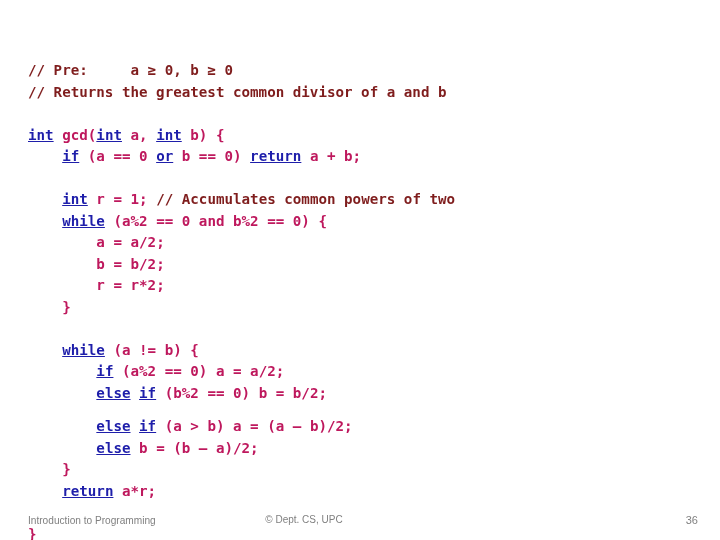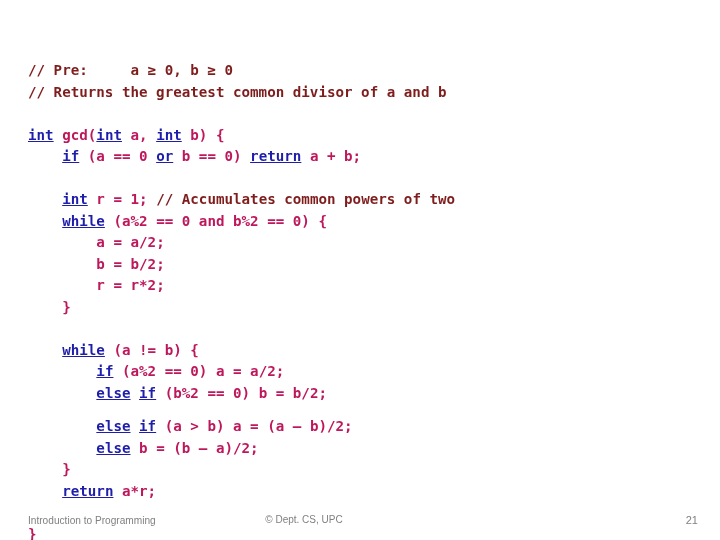--- a/index.html
+++ b/index.html
@@ -129,16 +129,16 @@
 <body>
 
 <div class="slide">
 
 
   <div class="code" id="code-block"><div class="ln"><span class="cmt">// Pre:     a ≥ 0, b ≥ 0</span></div><div class="ln"><span class="cmt">// Returns the greatest common divisor of a and b</span></div><div class="ln blank">&nbsp;</div><div class="ln"><span class="kw">int</span><span class="id"> gcd(</span><span class="kw">int</span><span class="id"> a, </span><span class="kw">int</span><span class="id"> b) {</span></div><div class="ln">    <span class="kw">if</span><span class="id"> (a == 0 </span><span class="kw">or</span><span class="id"> b == 0) </span><span class="kw">return</span><span class="id"> a + b;</span></div><div class="ln blank">&nbsp;</div><div class="ln">    <span class="kw">int</span><span class="id"> r = 1; </span><span class="cmt">// Accumulates common powers of two</span></div><div class="ln">    <span class="kw">while</span><span class="id"> (a%2 == 0 and b%2 == 0) {</span></div><div class="ln">        <span class="id">a = a/2;</span></div><div class="ln">        <span class="id">b = b/2;</span></div><div class="ln">        <span class="id">r = r*2;</span></div><div class="ln">    <span class="id">}</span></div><div class="ln blank">&nbsp;</div><div class="ln">    <span class="kw">while</span><span class="id"> (a != b) {</span></div><div class="ln">        <span class="kw">if</span><span class="id"> (a%2 == 0) a = a/2;</span></div><div class="ln">        <span class="kw">else</span><span class="id"> </span><span class="kw">if</span><span class="id"> (b%2 == 0) b = b/2;</span></div><div class="ln gap-small">&nbsp;</div><div class="ln">        <span class="kw">else</span><span class="id"> </span><span class="kw">if</span><span class="id"> (a &gt; b) a = (a – b)/2;</span></div><div class="ln">        <span class="kw">else</span><span class="id"> b = (b – a)/2;</span></div><div class="ln">    <span class="id">}</span></div><div class="ln">    <span class="kw">return</span><span class="id"> a*r;</span></div><div class="ln blank">&nbsp;</div><div class="ln"><span class="id">}</span></div></div>
 
   <div class="footer">
     <div class="footer-left">Introduction to Programming</div>
     <div class="footer-center">© Dept. CS, UPC</div>
-    <div class="footer-right">21</div>
+    <div class="footer-right">36</div>
   </div>
 
 </div>
 
 </body></html>

